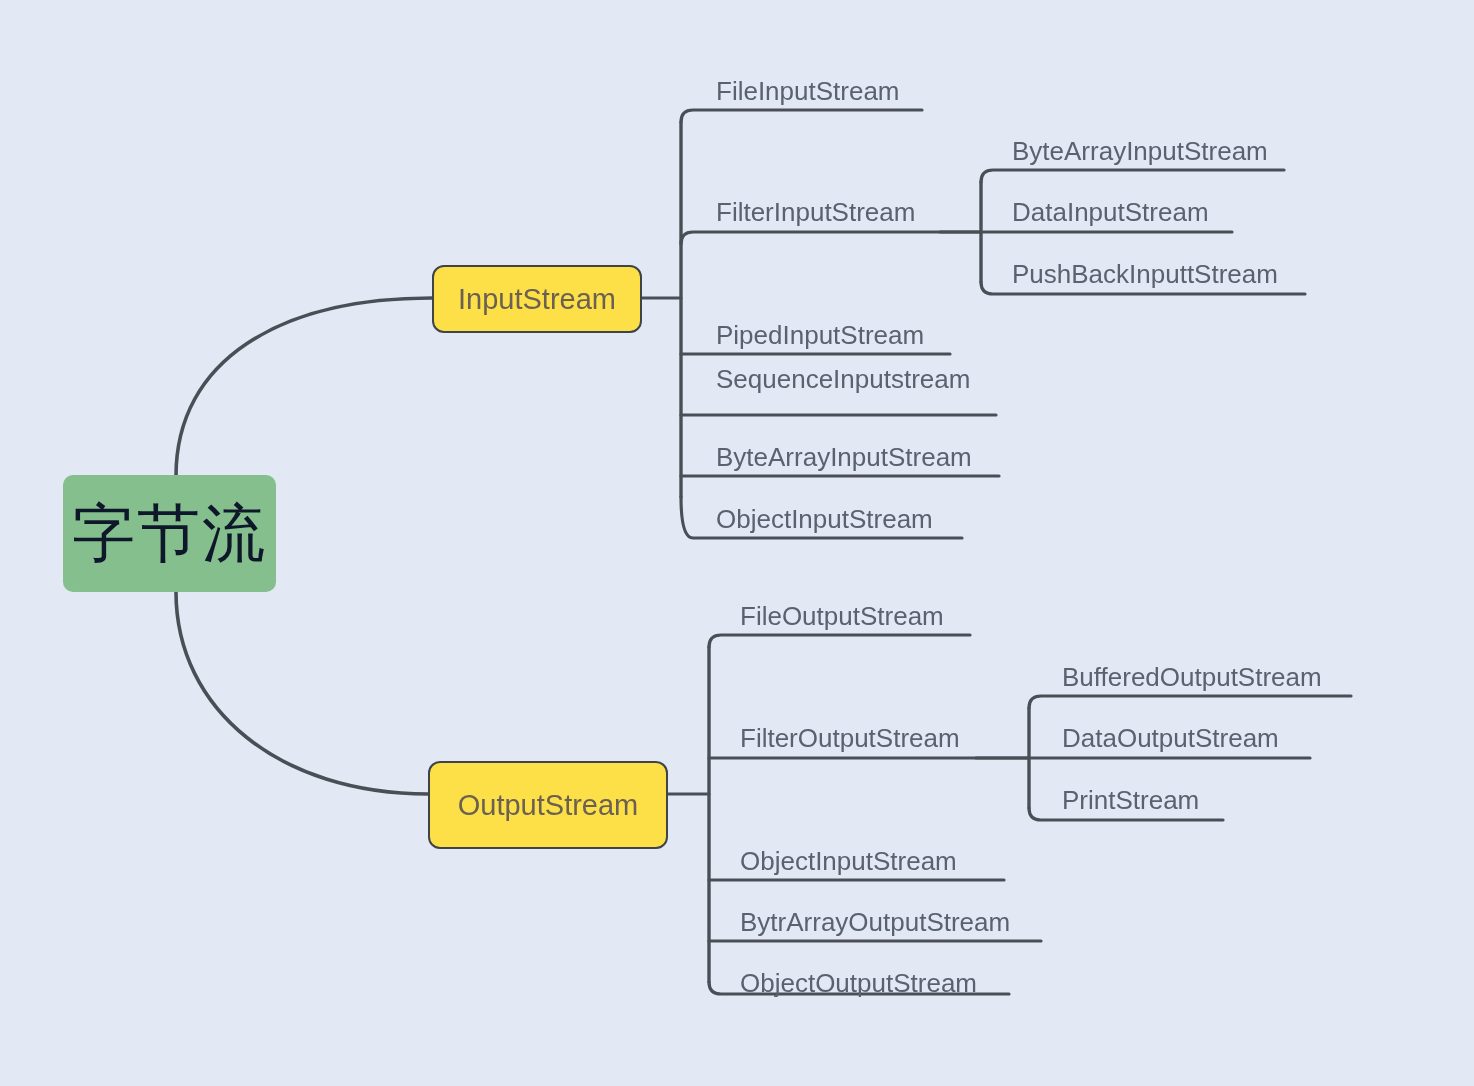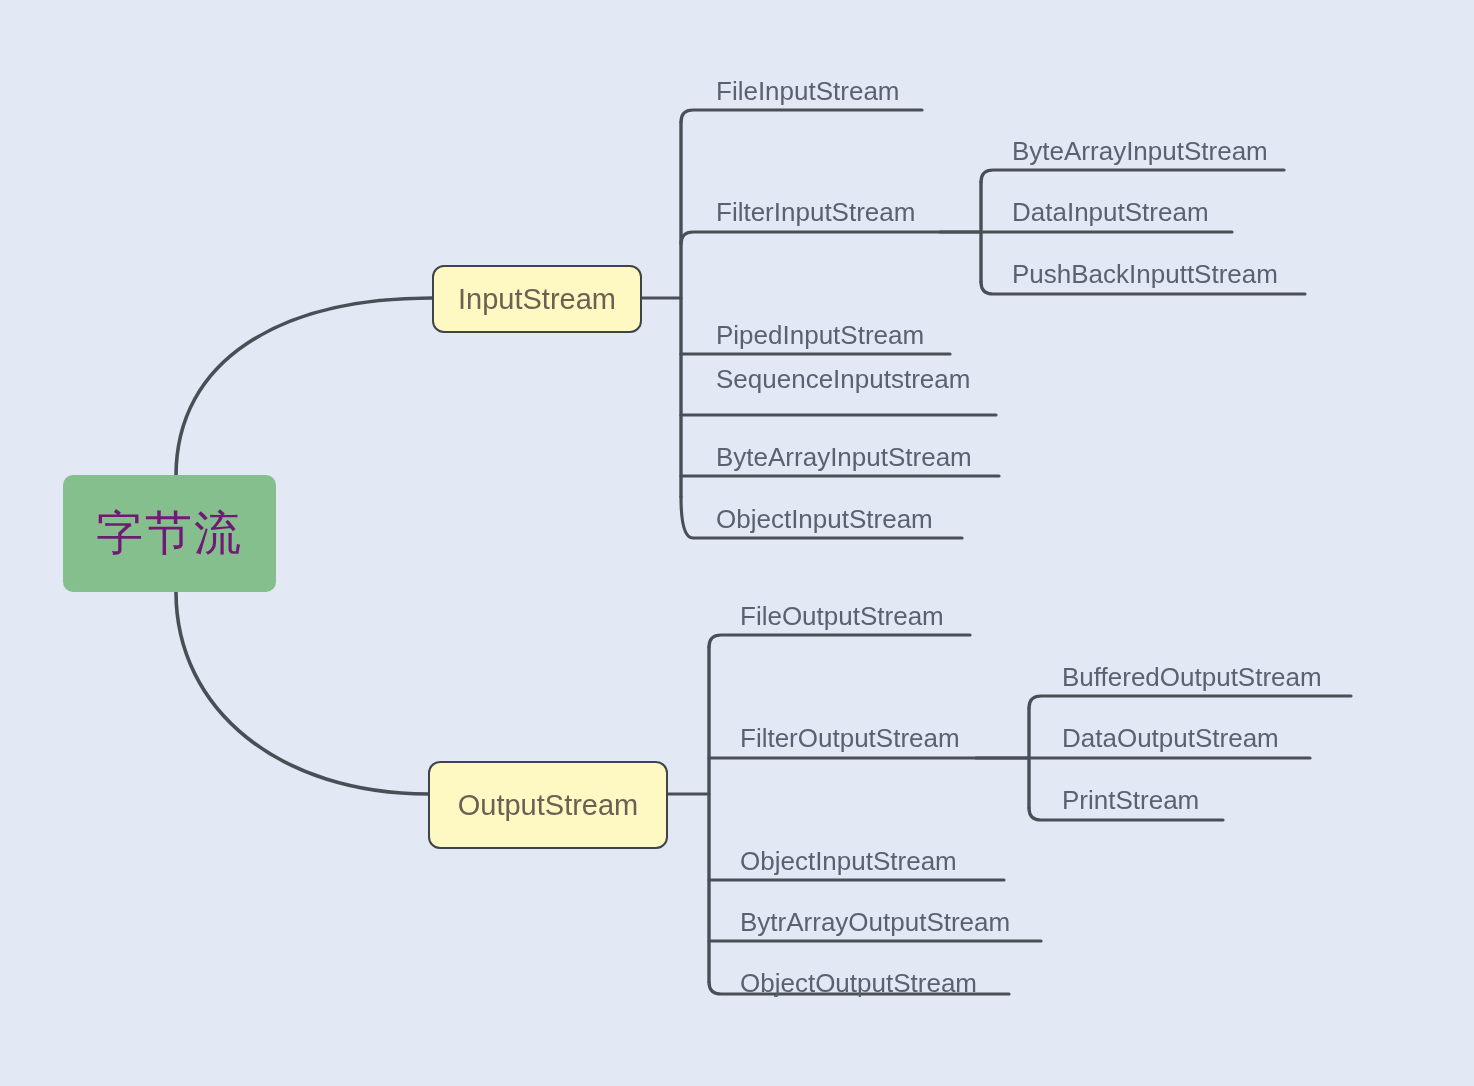--- a/index.html
+++ b/index.html
@@ -27,27 +27,27 @@
     position: absolute;
     box-sizing: border-box;
     display: flex;
     align-items: center;
     justify-content: center;
     white-space: nowrap;
   }
   .root-node {
     background: #84bf8d;
     border-radius: 10px;
-    color: #701a75;
-    font-size: 47px;
+    color: #0f172a;
+    font-size: 63px;
     letter-spacing: 2px;
     font-weight: 400;
   }
   .branch-node {
-    background: #fef9c3;
+    background: #fde047;
     border: 2.5px solid #3f4449;
     border-radius: 12px;
     color: #6b6152;
     font-size: 29px;
     font-weight: 400;
   }
   .leaf-label {
     position: absolute;
     color: #5b626f;
     font-size: 26px;

